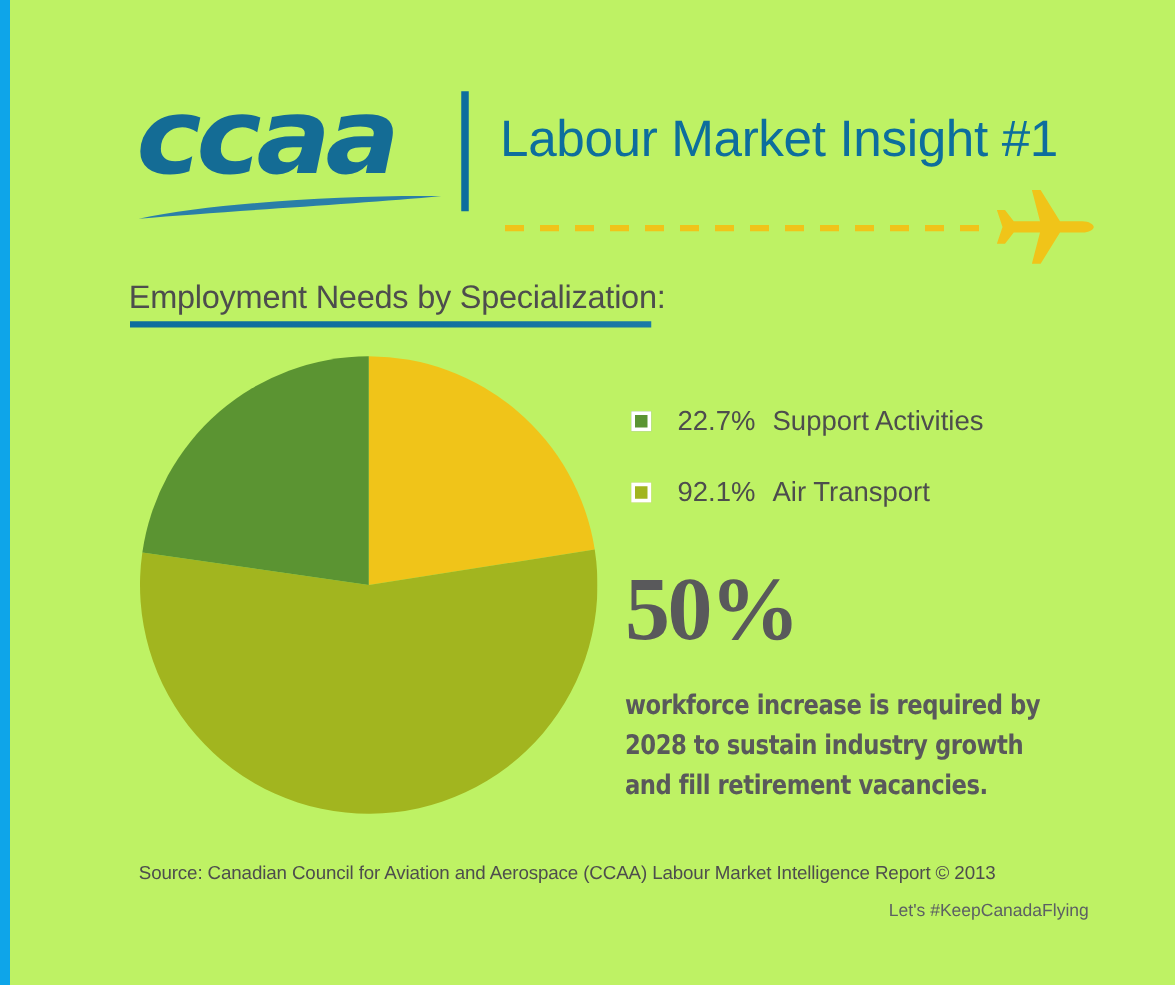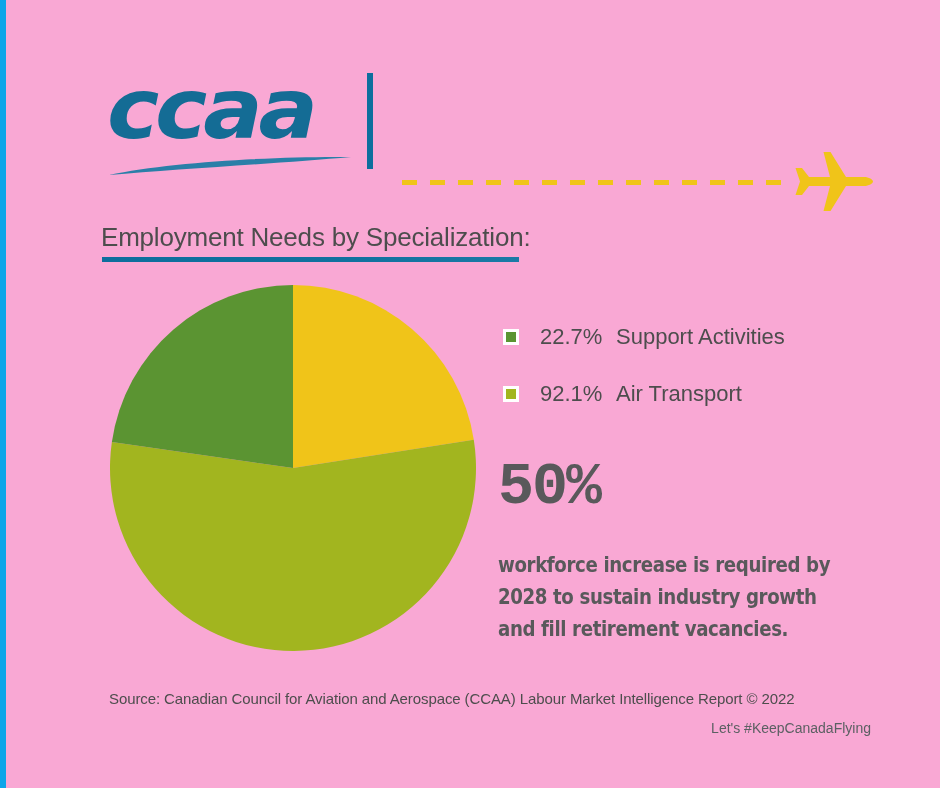--- a/index.html
+++ b/index.html
@@ -7,22 +7,22 @@
   html, body {
     width:940px; height:788px;
     background:#e9eef3;
     font-family:"Liberation Sans", sans-serif;
     overflow:hidden;
   }
 
   #page {
     position:relative;
     width:940px; height:788px;
-    background:#f9a8d4;
-    border-left:6px solid #0ea5e9;
+    background:#bef264;
+    border-left:8px solid #0ea5e9;
   }
 
   
   #header { position:absolute; left:0; top:0; width:940px; height:215px; }
 
   #logo-block {
     position:absolute; left:101px; top:66px;
     width:250px; height:110px;
   }
   #logo-wordmark {
@@ -92,23 +92,23 @@
     border:3px solid #ffffff;
     margin-right:21px;
     flex:0 0 auto;
   }
   .legend-pct { width:76px; flex:0 0 auto; }
   .legend-label { flex:1 1 auto; }
 
   
   #stat-number {
     position:absolute; left:492px; top:441px;
-    font-family:Liberation Mono, monospace;
+    font-family:Liberation Serif, serif;
     font-weight:bold;
-    font-size:60px;
+    font-size:72px;
     line-height:92px;
     color:#59595b;
     letter-spacing:-2px;
   }
   #stat-desc {
     position:absolute; left:492px; top:549px;
     width:360px;
     font-family:"DejaVu Sans Condensed","Liberation Sans Narrow","Liberation Sans", sans-serif;
     font-weight:bold;
     font-size:21.5px;
@@ -143,20 +143,21 @@
       <div id="logo-wordmark">ccaa</div>
       <div id="logo-swoosh">
         <svg width="242" height="22" viewBox="0 0 242 22">
           <path d="M0 21 C60 8 170 2 242 3 C175 9 70 15 0 21 Z" fill="#2a7fa8"></path>
         </svg>
       </div>
     </div>
 
     <div id="header-divider"></div>
 
+    <div id="header-title">Labour Market Insight #1</div>
 
     <div id="dash-line"></div>
 
     <div id="plane-icon">
       <svg width="84" height="62" viewBox="0 0 84 62">
         <path fill="#f0c419" d="M33.5 2 L40.5 2 L56 27 L74 27 C79 27 83 29.5 83 31.5 C83 33.5 79 36 74 36 L56 36 L40.5 61 L33.5 61 L40 36 L19 36 L12 45 L5.5 45 L10 31.5 L5.5 18 L12 18 L19 27 L40 27 Z"></path>
       </svg>
     </div>
   </div>
 
@@ -180,16 +181,16 @@
     <div class="legend-row">
       <span class="legend-swatch" style="background:#a2b51f"></span>
       <span class="legend-pct">92.1%</span>
       <span class="legend-label">Air Transport</span>
     </div>
   </div>
 
   <div id="stat-number">50%</div>
   <div id="stat-desc">workforce increase is required by 2028 to sustain industry growth and fill retirement vacancies.</div>
 
-  <div id="source-line">Source: Canadian Council for Aviation and Aerospace (CCAA) Labour Market Intelligence Report © 2022</div>
+  <div id="source-line">Source: Canadian Council for Aviation and Aerospace (CCAA) Labour Market Intelligence Report © 2013</div>
   <div id="tagline">Let's #KeepCanadaFlying</div>
 
 </div>
 
 </body></html>

